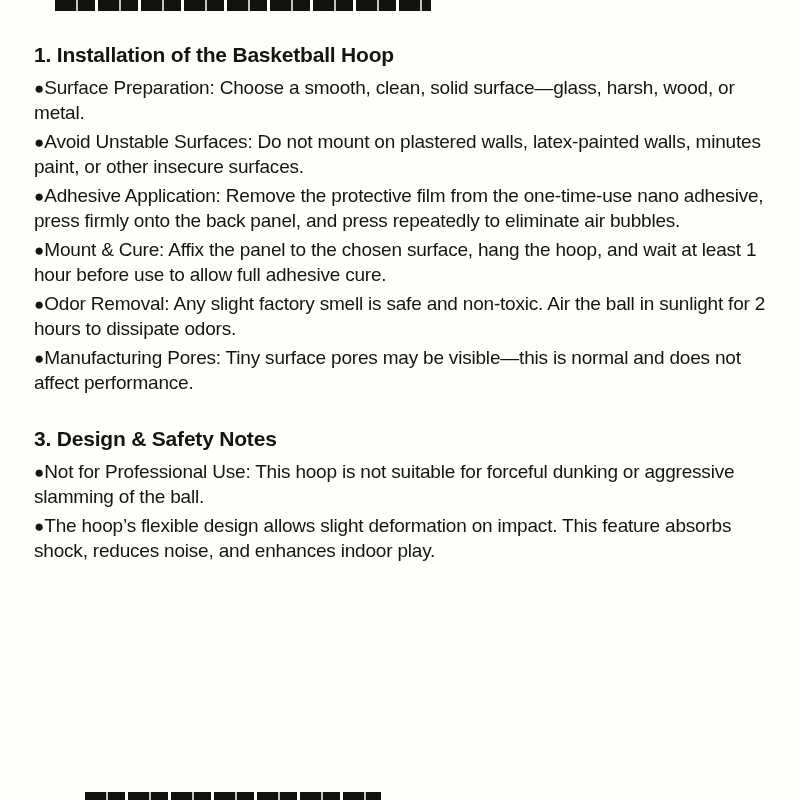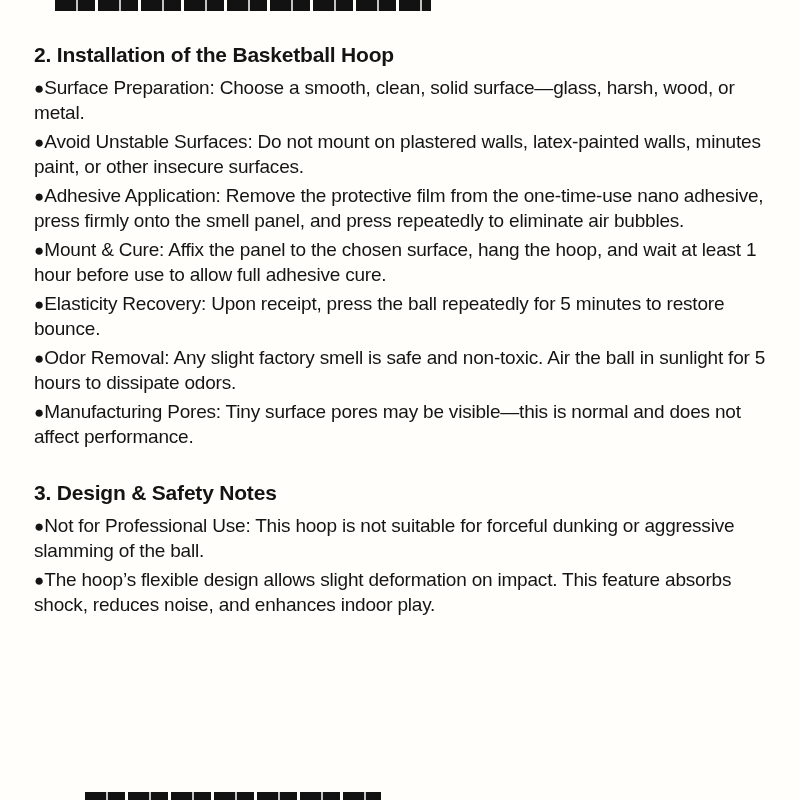--- a/index.html
+++ b/index.html
@@ -71,30 +71,29 @@
 </head>
 <body>
 
 <div class="page">
 
   <div class="crop-bar top"></div>
 
   <div class="content">
 
     <section>
-      <h2 class="section-title">2. Installation of the Basketball Hoop</h2>
+      <h2 class="section-title">1. Installation of the Basketball Hoop</h2>
       <p class="item"><span class="bullet">●</span><span>Surface Preparation: Choose a smooth, clean, solid surface—glass, harsh, wood, or metal.</span></p>
       <p class="item"><span class="bullet">●</span><span>Avoid Unstable Surfaces: Do not mount on plastered walls, latex-painted walls, minutes paint, or other insecure surfaces.</span></p>
-      <p class="item"><span class="bullet">●</span><span>Adhesive Application: Remove the protective film from the one-time-use nano adhesive, press firmly onto the smell panel, and press repeatedly to eliminate air bubbles.</span></p>
+      <p class="item"><span class="bullet">●</span><span>Adhesive Application: Remove the protective film from the one-time-use nano adhesive, press firmly onto the back panel, and press repeatedly to eliminate air bubbles.</span></p>
       <p class="item"><span class="bullet">●</span><span>Mount &amp; Cure: Affix the panel to the chosen surface, hang the hoop, and wait at least 1 hour before use to allow full adhesive cure.</span></p>
     </section>
 
     <section>
-      <p class="item"><span class="bullet">●</span><span>Elasticity Recovery: Upon receipt, press the ball repeatedly for 5 minutes to restore bounce.</span></p>
-      <p class="item"><span class="bullet">●</span><span>Odor Removal: Any slight factory smell is safe and non-toxic. Air the ball in sunlight for 5 hours to dissipate odors.</span></p>
+      <p class="item"><span class="bullet">●</span><span>Odor Removal: Any slight factory smell is safe and non-toxic. Air the ball in sunlight for 2 hours to dissipate odors.</span></p>
       <p class="item"><span class="bullet">●</span><span>Manufacturing Pores: Tiny surface pores may be visible—this is normal and does not affect performance.</span></p>
     </section>
 
     <section>
       <h2 class="section-title">3. Design &amp; Safety Notes</h2>
       <p class="item"><span class="bullet">●</span><span>Not for Professional Use: This hoop is not suitable for forceful dunking or aggressive slamming of the ball.</span></p>
       <p class="item"><span class="bullet">●</span><span>The hoop’s flexible design allows slight deformation on impact. This feature absorbs shock, reduces noise, and enhances indoor play.</span></p>
     </section>
 
   </div>

